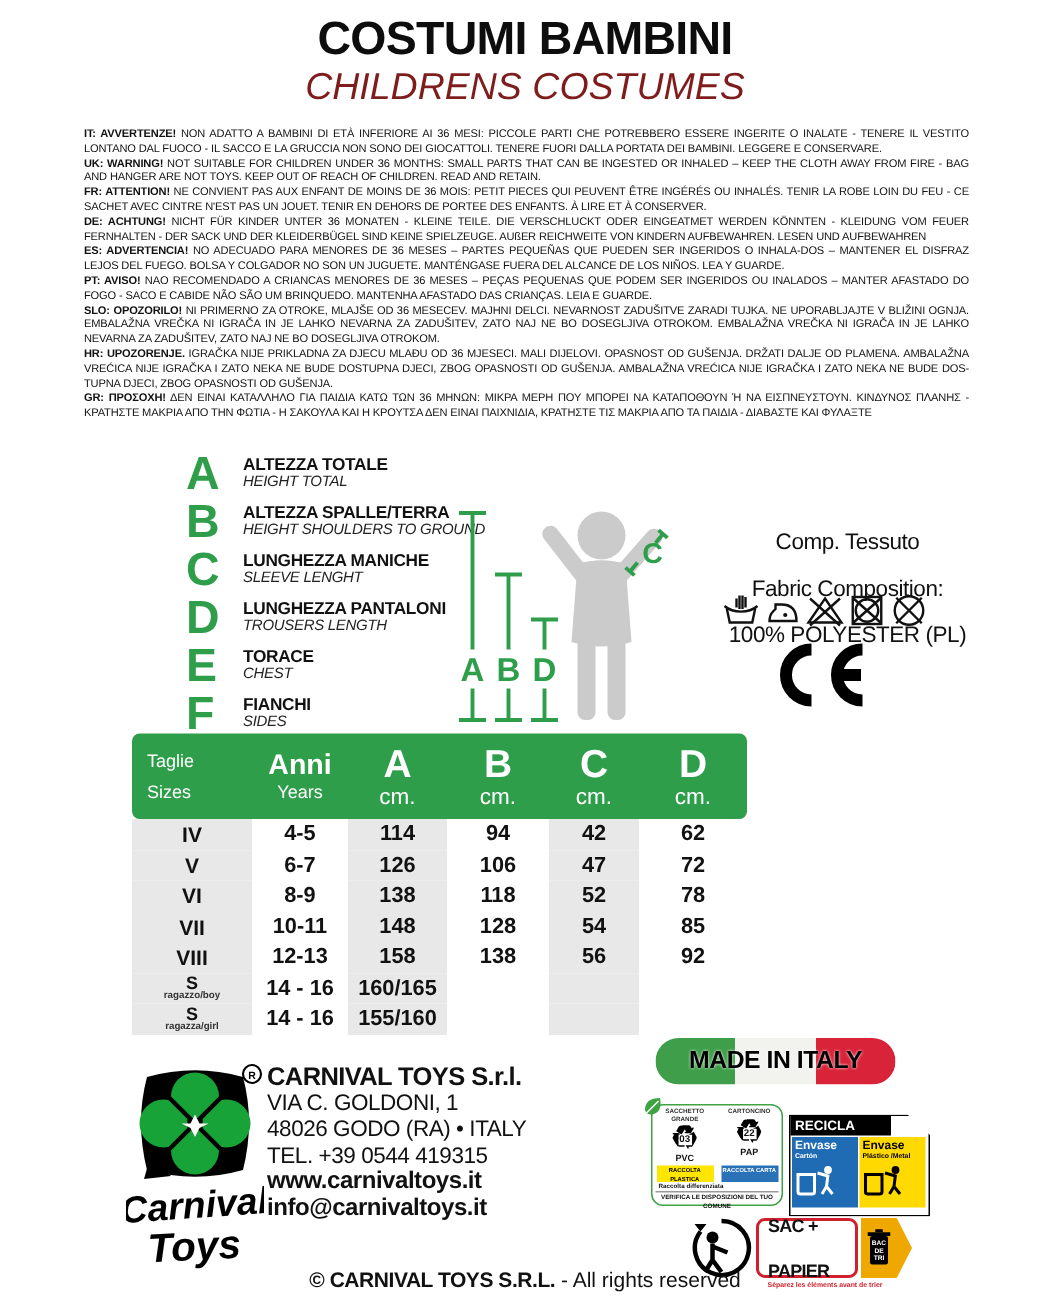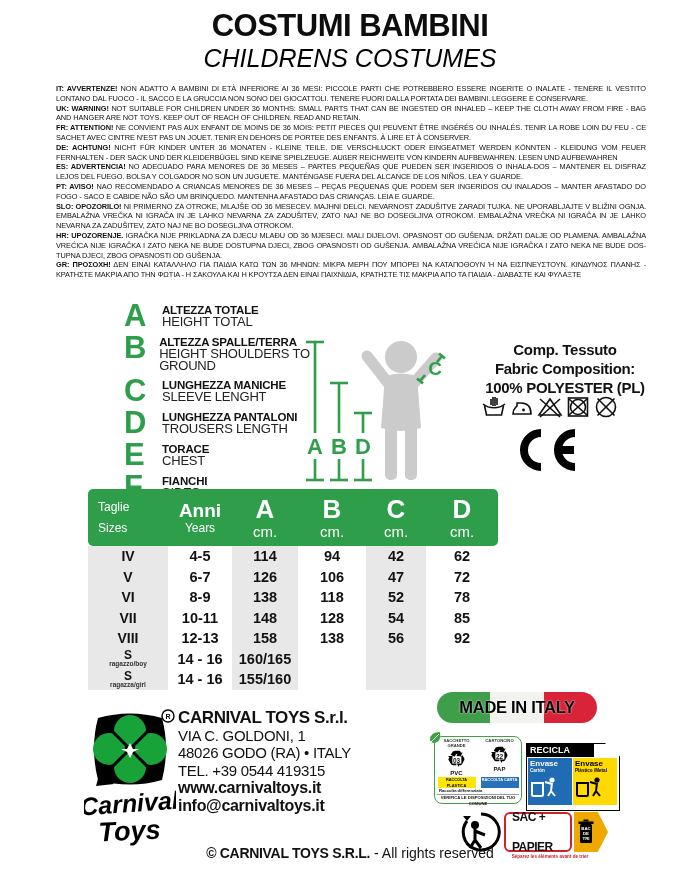--- a/index.html
+++ b/index.html
@@ -3,42 +3,42 @@
 <meta charset="utf-8">
 <style>
   html,body{margin:0;padding:0;background:#fff;}
   #page{position:relative;width:700px;height:869px;background:#fff;overflow:hidden;
         font-family:"Liberation Sans",sans-serif;color:#111;}
 
   
   .title{position:absolute;top:8px;left:0;width:700px;text-align:center;
          font-size:31px;font-weight:bold;letter-spacing:-0.5px;color:#0d0d0d;}
   .subtitle{position:absolute;top:44px;left:0;width:700px;text-align:center;
-         font-size:25px;font-style:italic;font-weight:500;color:#000000;}
+         font-size:25px;font-style:italic;font-weight:500;color:#7f1d1d;}
 
   
   .warnings{position:absolute;left:56px;top:84px;width:590px;
             font-size:7.4px;line-height:9.8px;text-align:justify;letter-spacing:-0.1px;color:#111;}
   .warnings p{margin:0;}
   .wlabel{font-weight:bold;}
 
   
   .legend{position:absolute;left:124px;top:303px;width:230px;}
   .legend-item{display:flex;margin-bottom:6px;}
   .legend-letter{width:38px;font-size:31px;font-weight:bold;color:#2f9e4b;line-height:26px;}
   .legend-text{padding-top:1px;}
   .legend-it{font-size:11.5px;font-weight:bold;line-height:12px;letter-spacing:-0.2px;}
-  .legend-en{font-size:13px;line-height:12px;color:#222;letter-spacing:-0.2px;}
+  .legend-en{font-size:10px;font-style:italic;line-height:12px;color:#222;letter-spacing:-0.2px;}
 
   
   .figure-svg{position:absolute;left:293px;top:330px;}
 
   
   .fabric{position:absolute;left:465px;top:340px;width:200px;text-align:center;}
-  .fabric div{font-size:15px;font-weight:bold;line-height:19px;letter-spacing:-0.3px;}
+  .fabric div{font-size:15px;font-weight:normal;line-height:19px;letter-spacing:-0.3px;margin-top:12px;}
   .care-row{position:absolute;left:481px;top:393px;display:flex;gap:2px;}
   .ce-svg{position:absolute;left:511px;top:427px;}
 
   
   .sizes-table{position:absolute;left:88px;top:489px;width:410px;}
   .st-grid{display:grid;grid-template-columns:80px 64px 66px 68px 60px 72px;}
   .st-header{background:#2f9e4b;border-radius:5px;color:#fff;height:57px;align-items:center;}
   .sth{display:flex;flex-direction:column;justify-content:center;align-items:center;line-height:1;}
   .sth .big{font-size:26px;font-weight:bold;}
   .sth .small{font-size:15px;margin-top:2px;}

